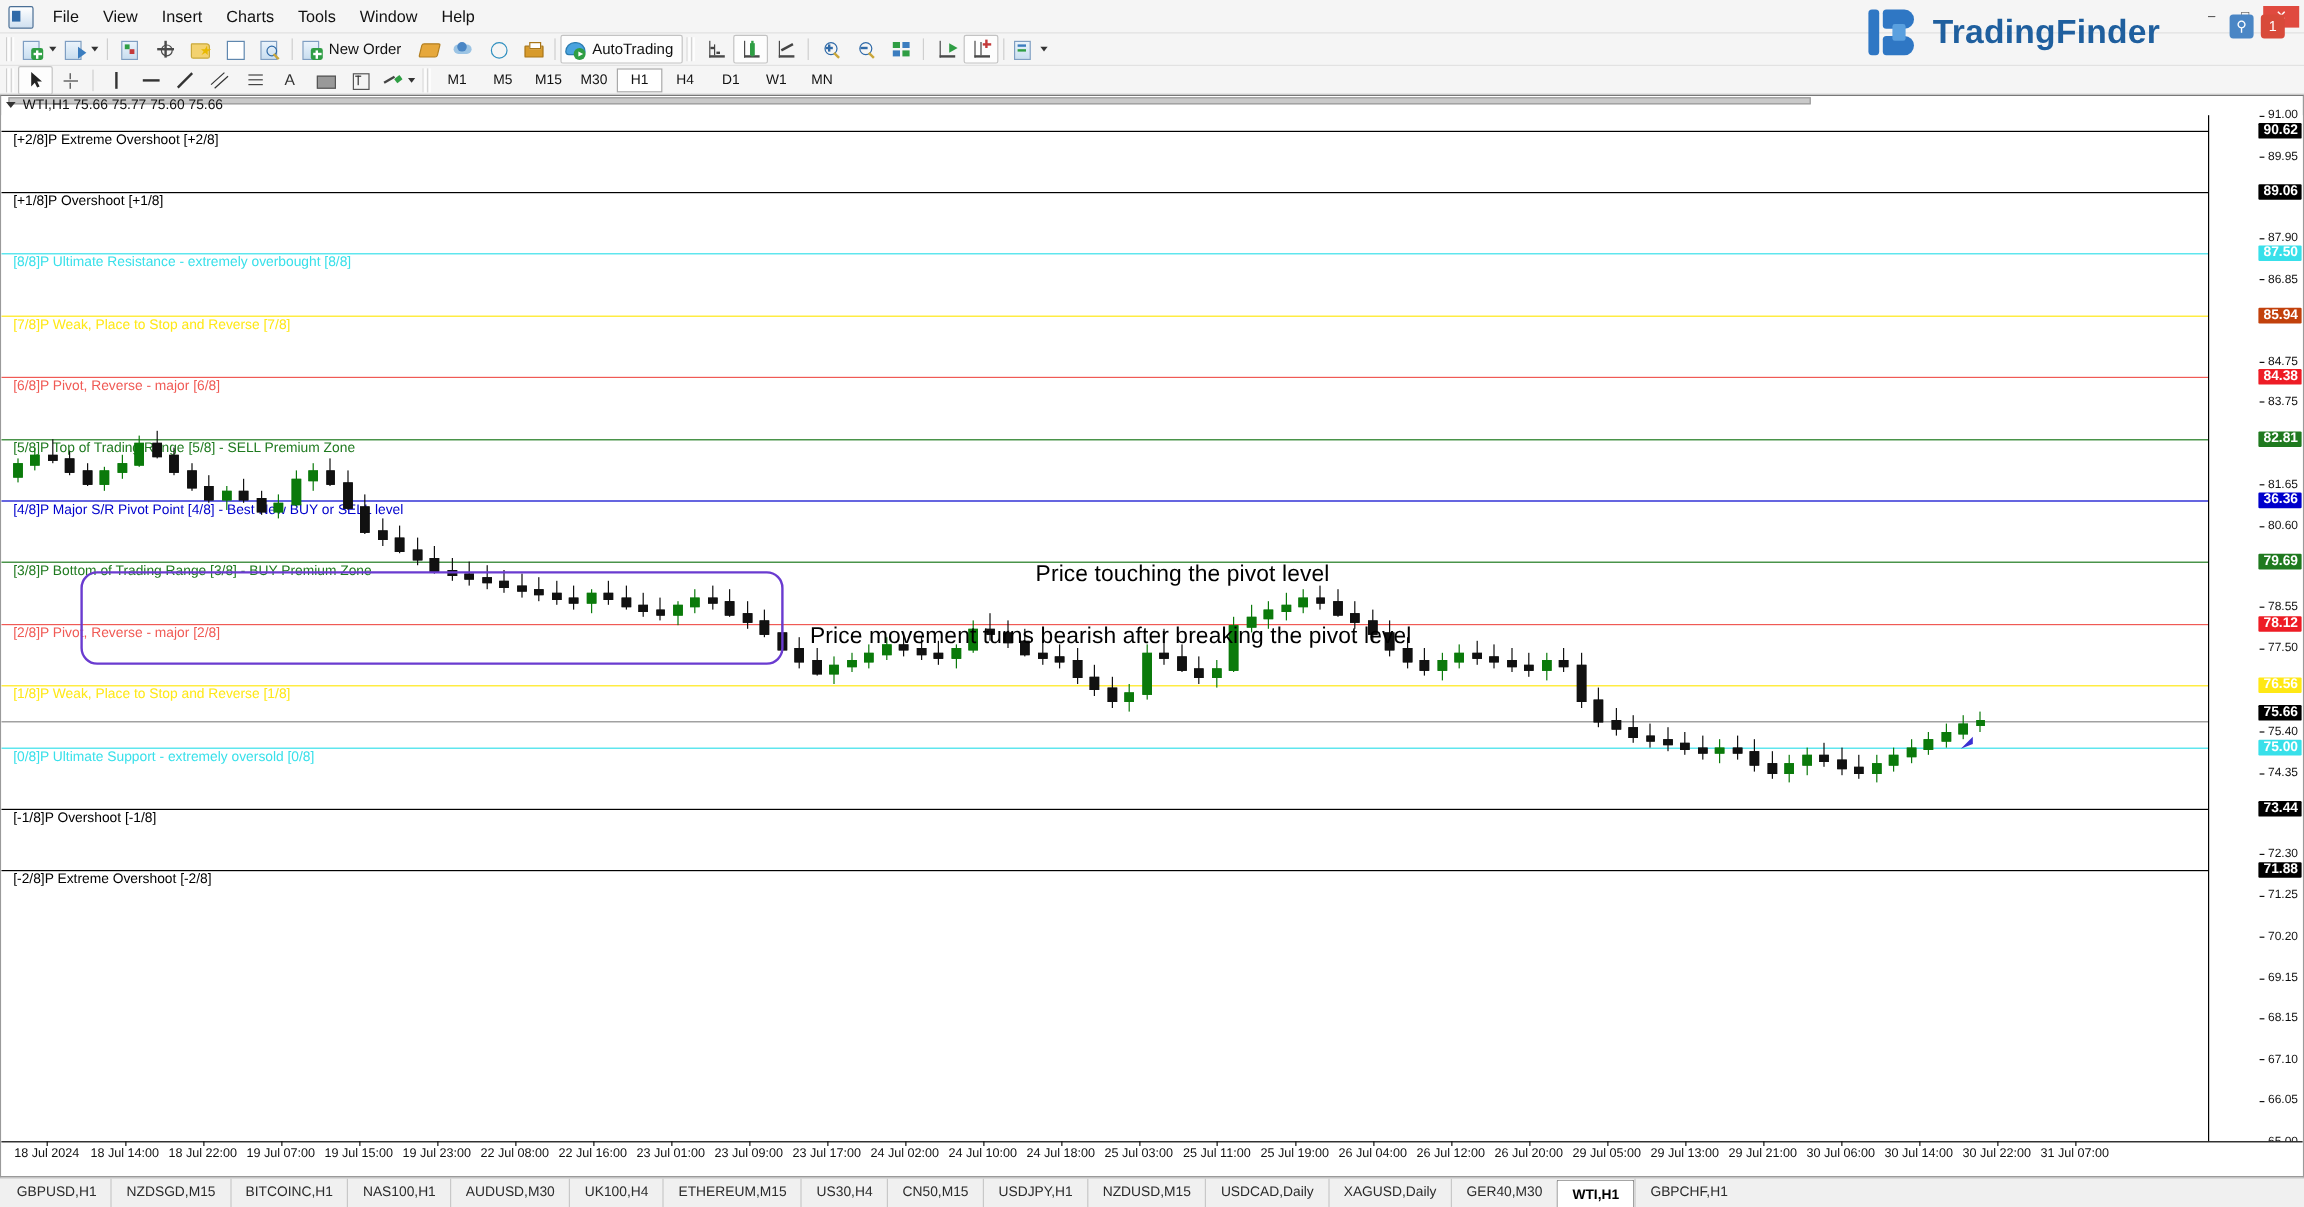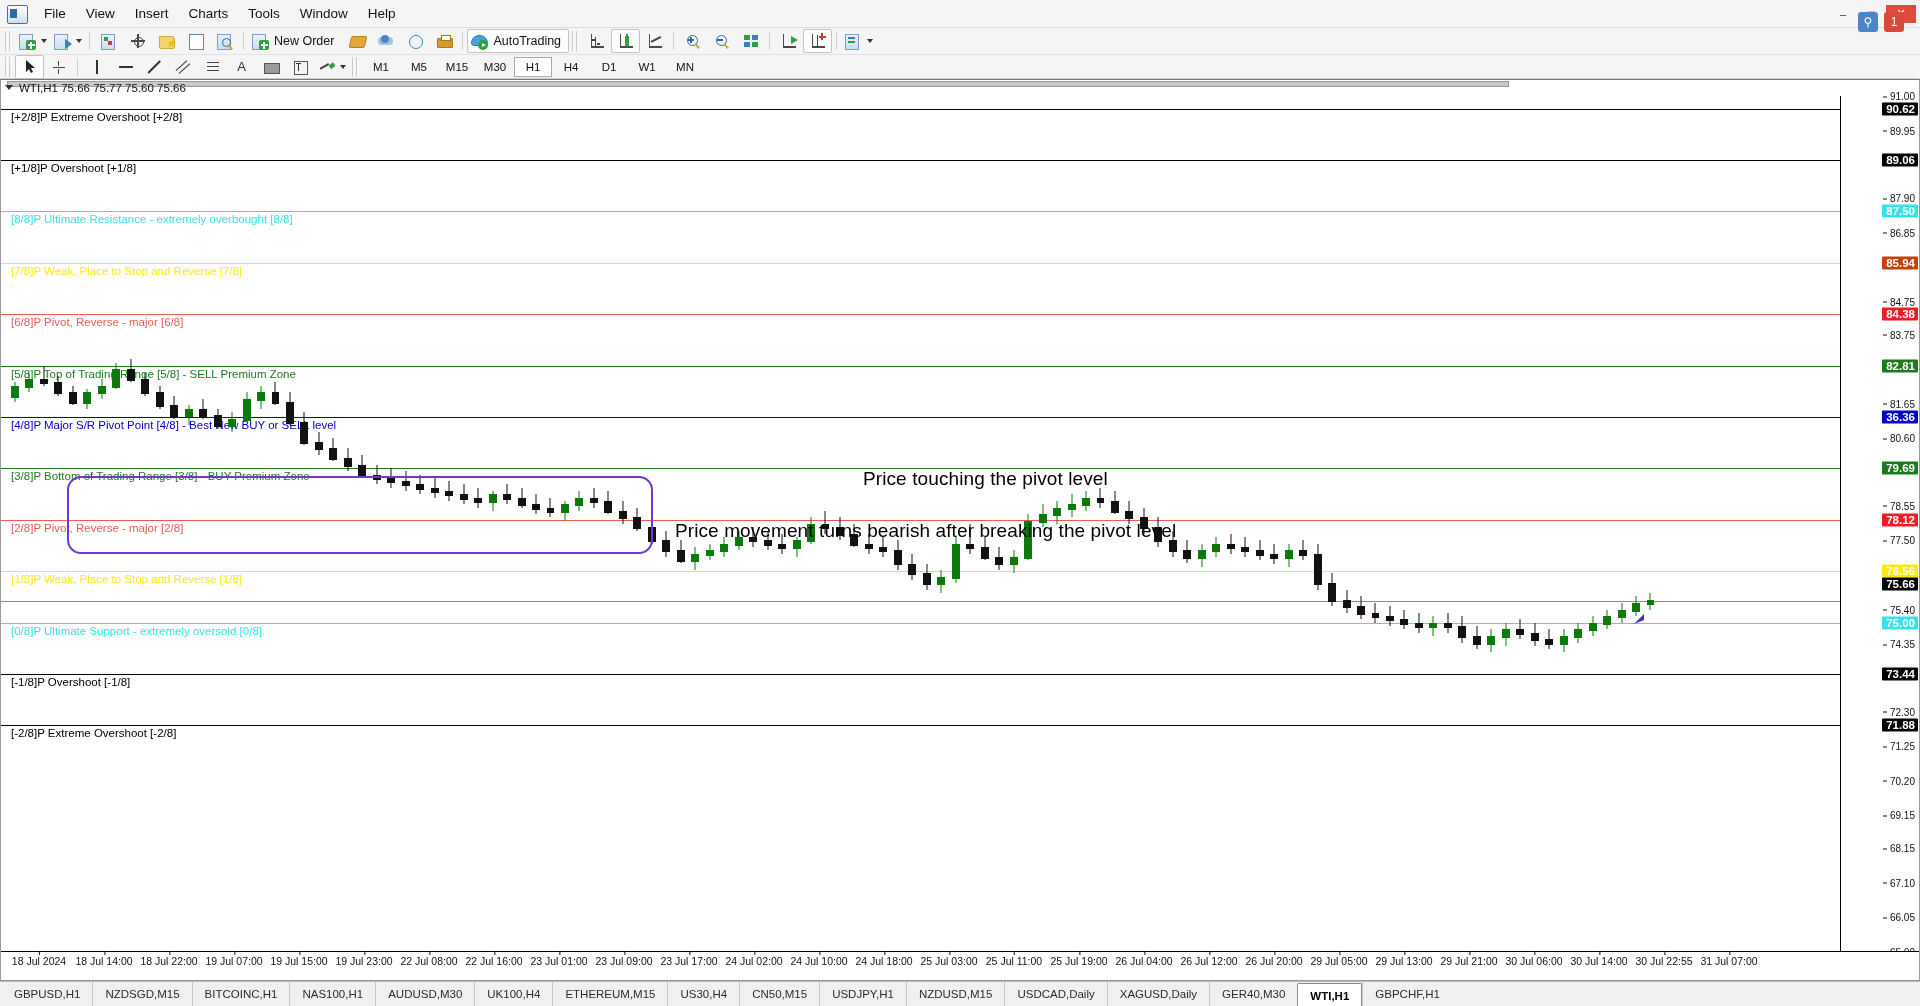--- a/index.html
+++ b/index.html
@@ -384,20 +384,29 @@
     <div class="tf-btn">M5</div>
     <div class="tf-btn">M15</div>
     <div class="tf-btn">M30</div>
     <div class="tf-btn active">H1</div>
     <div class="tf-btn">H4</div>
     <div class="tf-btn">D1</div>
     <div class="tf-btn">W1</div>
     <div class="tf-btn">MN</div>
   </div>
 
+  <div class="brand">
+    <div class="mark">
+      <div class="b1"></div>
+        <div class="b2"></div>
+        <div class="b3"></div>
+        <div class="b4"></div>
+    </div>
+    <div class="name">TradingFinder</div>
+  </div>
   <div class="brand-badge">
     <div class="bb" style="background:#4a86c5;">⚲</div>
     <div class="bb" style="background:#d84a3a;">1</div>
   </div>
 
   <div class="chartwrap">
     <div class="scrollstrip" style="width:1500px;"></div>
 
     <div class="symbar">
       <span class="symcaret"></span>
@@ -919,21 +928,21 @@
         <div class="ybadge" style="top: 12.5108px; background: rgb(0, 0, 0); color: rgb(255, 255, 255);">90.62</div>
         <div class="ybadge" style="top: 63.8708px; background: rgb(0, 0, 0); color: rgb(255, 255, 255);">89.06</div>
         <div class="ybadge" style="top: 115.231px; background: rgb(56, 224, 234); color: rgb(255, 255, 255);">87.50</div>
         <div class="ybadge" style="top: 166.591px; background: #c2410c; color: rgb(255, 255, 255);">85.94</div>
         <div class="ybadge" style="top: 217.951px; background: rgb(238, 28, 37); color: rgb(255, 255, 255);">84.38</div>
         <div class="ybadge" style="top: 269.64px; background: rgb(31, 122, 31); color: rgb(255, 255, 255);">82.81</div>
         <div class="ybadge" style="top: 321px; background: rgb(0, 0, 204); color: rgb(255, 255, 255);">36.36</div>
         <div class="ybadge" style="top: 372.36px; background: rgb(31, 122, 31); color: rgb(255, 255, 255);">79.69</div>
         <div class="ybadge" style="top: 424.049px; background: rgb(238, 28, 37); color: rgb(255, 255, 255);">78.12</div>
         <div class="ybadge" style="top: 475.409px; background: rgb(255, 232, 21); color: rgb(255, 255, 255);">76.56</div>
-        <div class="ybadge" style="top: 488px; background: rgb(0, 0, 0); color: rgb(255, 255, 255);">75.66</div>
+        <div class="ybadge" style="top: 498px; background: rgb(0, 0, 0); color: rgb(255, 255, 255);">75.66</div>
         <div class="ybadge" style="top: 526.769px; background: rgb(56, 224, 234); color: rgb(255, 255, 255);">75.00</div>
         <div class="ybadge" style="top: 578.129px; background: rgb(0, 0, 0); color: rgb(255, 255, 255);">73.44</div>
         <div class="ybadge" style="top: 629.489px; background: rgb(0, 0, 0); color: rgb(255, 255, 255);">71.88</div>
       </div>
     <div class="xaxis" id="xaxis">
         <div class="xtick" style="left: 38px;">18 Jul 2024</div>
         <div class="xtick" style="left: 103px;">18 Jul 14:00</div>
         <div class="xtick" style="left: 168px;">18 Jul 22:00</div>
         <div class="xtick" style="left: 233px;">19 Jul 07:00</div>
         <div class="xtick" style="left: 298px;">19 Jul 15:00</div>
@@ -950,21 +959,21 @@
         <div class="xtick" style="left: 1013px;">25 Jul 11:00</div>
         <div class="xtick" style="left: 1078px;">25 Jul 19:00</div>
         <div class="xtick" style="left: 1143px;">26 Jul 04:00</div>
         <div class="xtick" style="left: 1208px;">26 Jul 12:00</div>
         <div class="xtick" style="left: 1273px;">26 Jul 20:00</div>
         <div class="xtick" style="left: 1338px;">29 Jul 05:00</div>
         <div class="xtick" style="left: 1403px;">29 Jul 13:00</div>
         <div class="xtick" style="left: 1468px;">29 Jul 21:00</div>
         <div class="xtick" style="left: 1533px;">30 Jul 06:00</div>
         <div class="xtick" style="left: 1598px;">30 Jul 14:00</div>
-        <div class="xtick" style="left: 1663px;">30 Jul 22:55</div>
+        <div class="xtick" style="left: 1663px;">30 Jul 22:00</div>
         <div class="xtick" style="left: 1728px;">31 Jul 07:00</div>
       </div>
   </div>
 
   <div class="tabsbar" id="tabsbar">
       <div class="tab">GBPUSD,H1</div>
       <div class="tab">NZDSGD,M15</div>
       <div class="tab">BITCOINC,H1</div>
       <div class="tab">NAS100,H1</div>
       <div class="tab">AUDUSD,M30</div>

